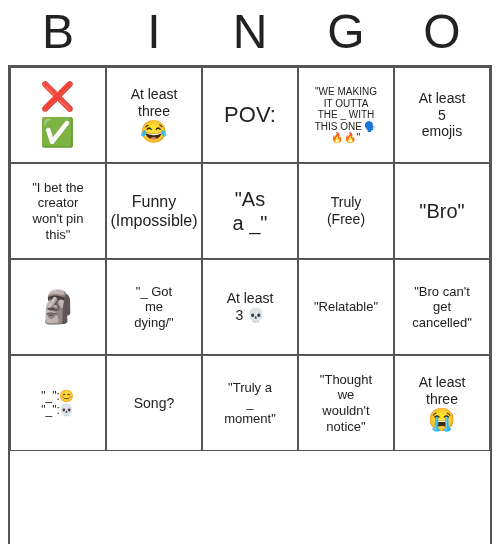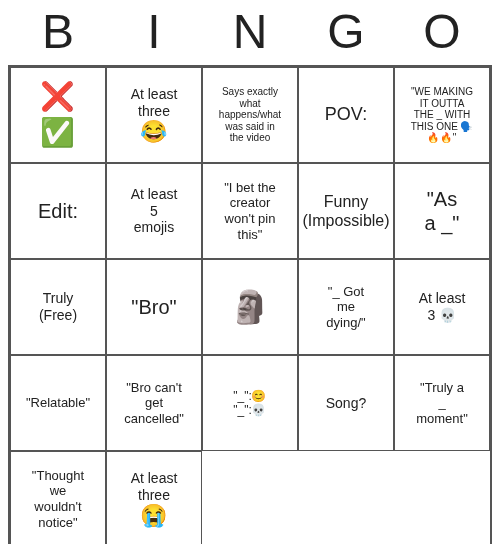--- a/index.html
+++ b/index.html
@@ -50,21 +50,21 @@
     line-height: 1.1;
   }
   .cell .big-emoji {
     font-size: 32px;
   }
   .xv-box { gap: 2px; }
   .xv-box .big-emoji { font-size: 28px; }
   .small { font-size: 10px; line-height: 1.15; }
   .med { font-size: 13px; }
   .lg { font-size: 20px; }
-  .pov { font-size: 18px; }
+  .pov { font-size: 22px; }
   .quote-line { font-size: 12px; }
 </style>
 </head>
 <body>
 
 <div class="header">
   <div class="header-letter">B</div>
   <div class="header-letter">I</div>
   <div class="header-letter">N</div>
   <div class="header-letter">G</div>
@@ -75,40 +75,30 @@
 
   <div class="cell xv-box">
     <span class="big-emoji">❌</span>
     <span class="big-emoji">✅</span>
   </div>
   <div class="cell">
     <span>At least</span>
     <span>three</span>
     <span class="emoji-line">😂</span>
   </div>
-  <div class="cell small">
-    <span>Says exactly</span>
-    <span>what</span>
-    <span>happens/what</span>
-    <span>was said in</span>
-    <span>the video</span>
-  </div>
 
   <div class="cell">
     <span class="pov">POV:</span>
   </div>
   <div class="cell small">
     <span>"WE MAKING</span>
     <span>IT OUTTA</span>
     <span>THE _ WITH</span>
     <span>THIS ONE 🗣️</span>
     <span>🔥🔥"</span>
-  </div>
-  <div class="cell lg">
-    <span>Edit:</span>
   </div>
   <div class="cell">
     <span>At least</span>
     <span>5</span>
     <span>emojis</span>
   </div>
   <div class="cell med">
     <span>"I bet the</span>
     <span>creator</span>
     <span>won't pin</span>

